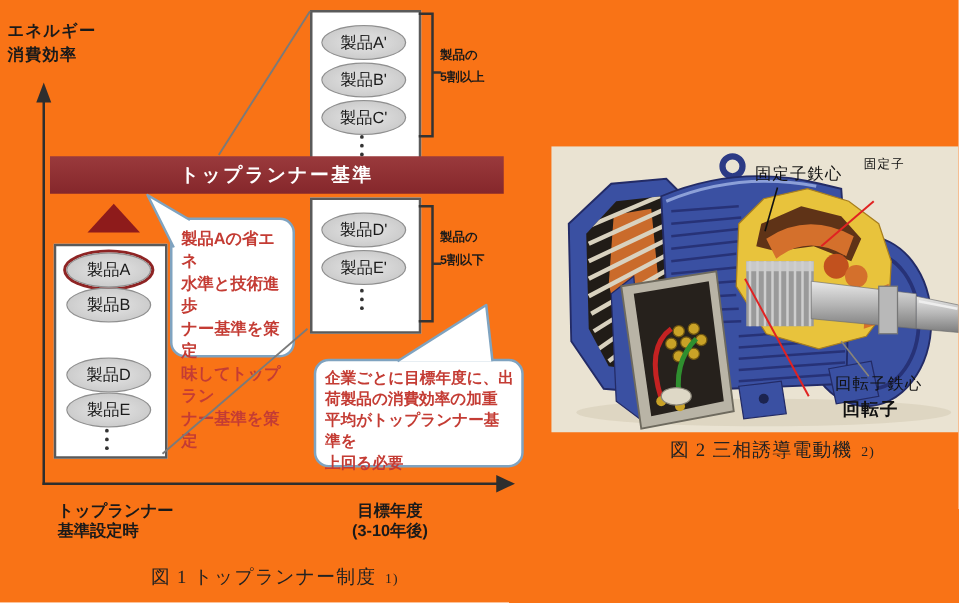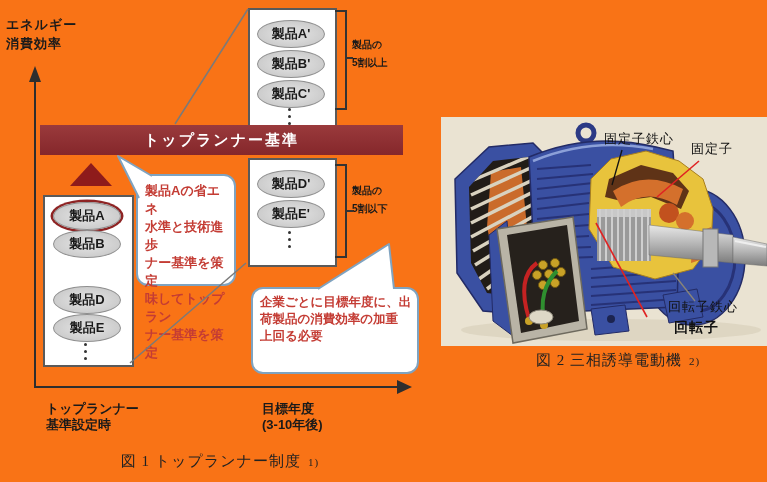--- a/index.html
+++ b/index.html
@@ -17,43 +17,43 @@
        border-left:21px solid transparent;border-right:21px solid transparent;
        border-bottom:23px solid var(--accent-dark-red);}
   .pbox{border:2px solid var(--box-border);background:#fff;z-index:1;}
   #box-current{left:43px;top:195px;width:87px;height:168px;}
   #box-future-top{left:248px;top:8px;width:85px;height:117px;}
   #box-future-bottom{left:248px;top:158px;width:85px;height:105px;}
   .pe{position:absolute;width:66px;height:26px;border-radius:50%;
       background:radial-gradient(ellipse at center,#d9d9d9 35%,var(--ellipse-fill) 100%);
       border:1px solid var(--ellipse-border);
       display:flex;align-items:center;justify-content:center;
-      font-size:13px;font-weight:bold;z-index:2;}
+      font-size:13px;font-weight:normal;z-index:2;}
   .pe.hl{box-shadow:0 0 0 2.5px var(--highlight-ring);}
   .dots{position:absolute;display:flex;flex-direction:column;align-items:center;gap:4px;z-index:2;}
   .dots i{width:3px;height:3px;border-radius:50%;background:#333;}
   .bracket-label{font-size:10px;line-height:18px;font-weight:bold;white-space:pre;z-index:2;}
   .bubble{background:#fff;border:2px solid var(--bubble-border);border-radius:12px;z-index:3;}
   #bubble1{left:136px;top:174px;width:96px;height:108px;}
   #bubble2{left:251px;top:287px;width:164px;height:83px;}
   .bubble .txt{padding:6px 5px 0 7px;color:var(--bubble-text);font-weight:bold;}
   #bubble1 .txt{font-size:13px;line-height:18px;}
   #bubble2 .txt{font-size:12.5px;line-height:17px;padding-top:5px;}
   .xlab{font-size:13px;line-height:16px;font-weight:bold;white-space:pre;}
   #xlab-left{left:46px;top:401px;}
-  #xlab-right{left:262px;top:401px;width:100px;text-align:left;}
+  #xlab-right{left:262px;top:401px;width:100px;text-align:center;}
   .caption{font-family:"Liberation Serif",serif;font-size:15px;color:#222;letter-spacing:1px;}
   #caption1{left:0;top:452px;width:440px;text-align:center;}
   #caption2{left:455px;top:351px;width:326px;text-align:center;}
   .cap-ref{font-size:11px;margin-left:7px;}
   
   #motor-svg{position:absolute;left:441px;top:117px;z-index:1;}
   .mlabel{font-family:"Liberation Serif",serif;color:#111;z-index:6;letter-spacing:1px;}
   #lbl-stator-core{left:604px;top:130px;font-size:13px;}
-  #lbl-stator{left:691px;top:140px;font-size:13px;}
+  #lbl-stator{left:691px;top:124px;font-size:10px;}
   #lbl-rotor-core{left:668px;top:298px;font-size:13px;}
   #lbl-rotor{left:630px;top:319px;font-size:14px;font-weight:bold;padding-left:44px;}
 </style>
 </head>
 <body>
 
 <div id="stage">
 
   <div class="abs ylabel" style="white-space: pre-line;">エネルギー
 消費効率</div>
@@ -102,20 +102,21 @@
       <div style="white-space: pre-line;">ナー基準を策定</div>
       <div style="white-space: pre-line;">味してトップラン</div>
       <div style="white-space: pre-line;">ナー基準を策定</div>
     </div>
   </div>
 
   <div class="abs bubble" id="bubble2">
     <div class="txt">
       <div style="white-space: pre-line;">企業ごとに目標年度に、出</div>
       <div style="white-space: pre-line;">荷製品の消費効率の加重</div>
+      <div style="white-space: pre-line;">平均がトップランナー基準を</div>
       <div style="white-space: pre-line;">上回る必要</div>
     </div>
   </div>
 
   <svg id="fig1-svg" width="440" height="482" viewBox="0 0 440 482">
 
     <line x1="35" y1="388" x2="35" y2="74" stroke="var(--axis-color)" stroke-width="2"></line>
     <polygon points="35,66 29,82 41,82" fill="var(--axis-color)"></polygon>
 
     <line x1="34" y1="387" x2="400" y2="387" stroke="var(--axis-color)" stroke-width="2"></line>

